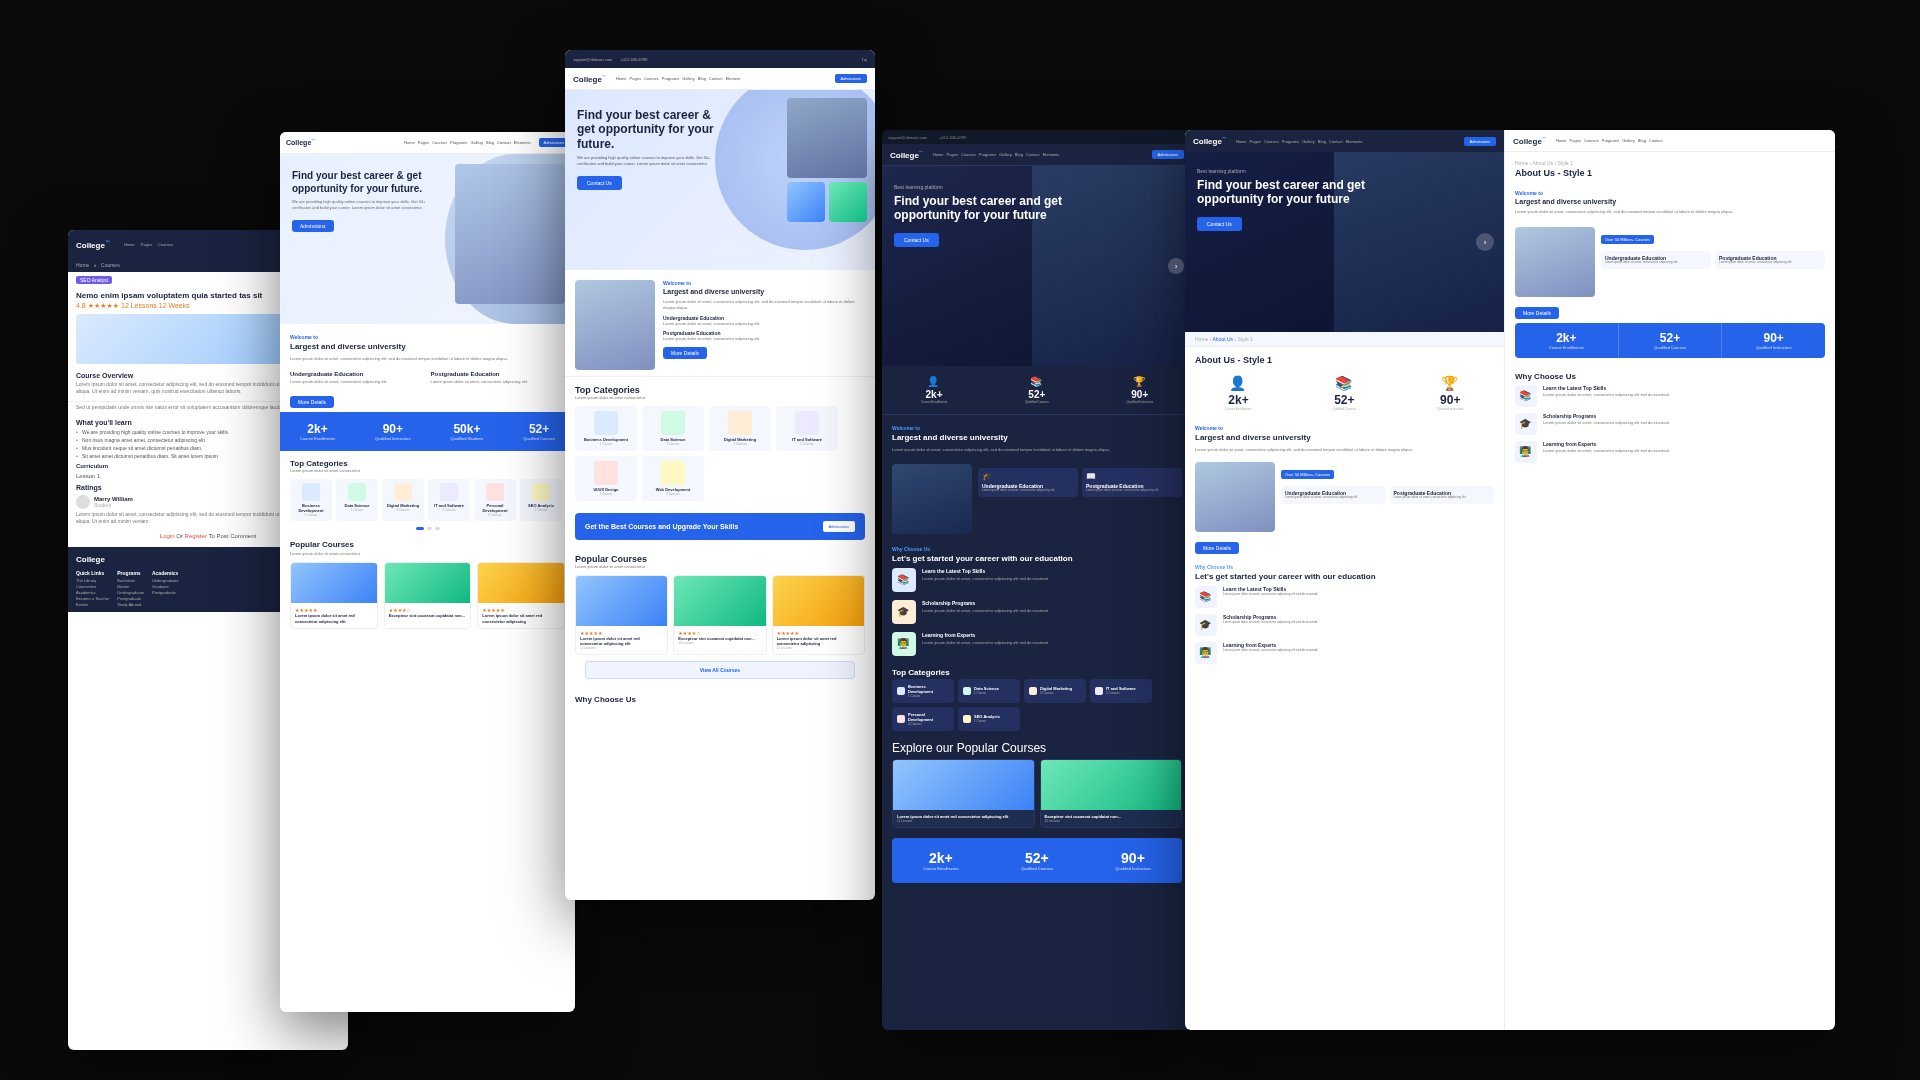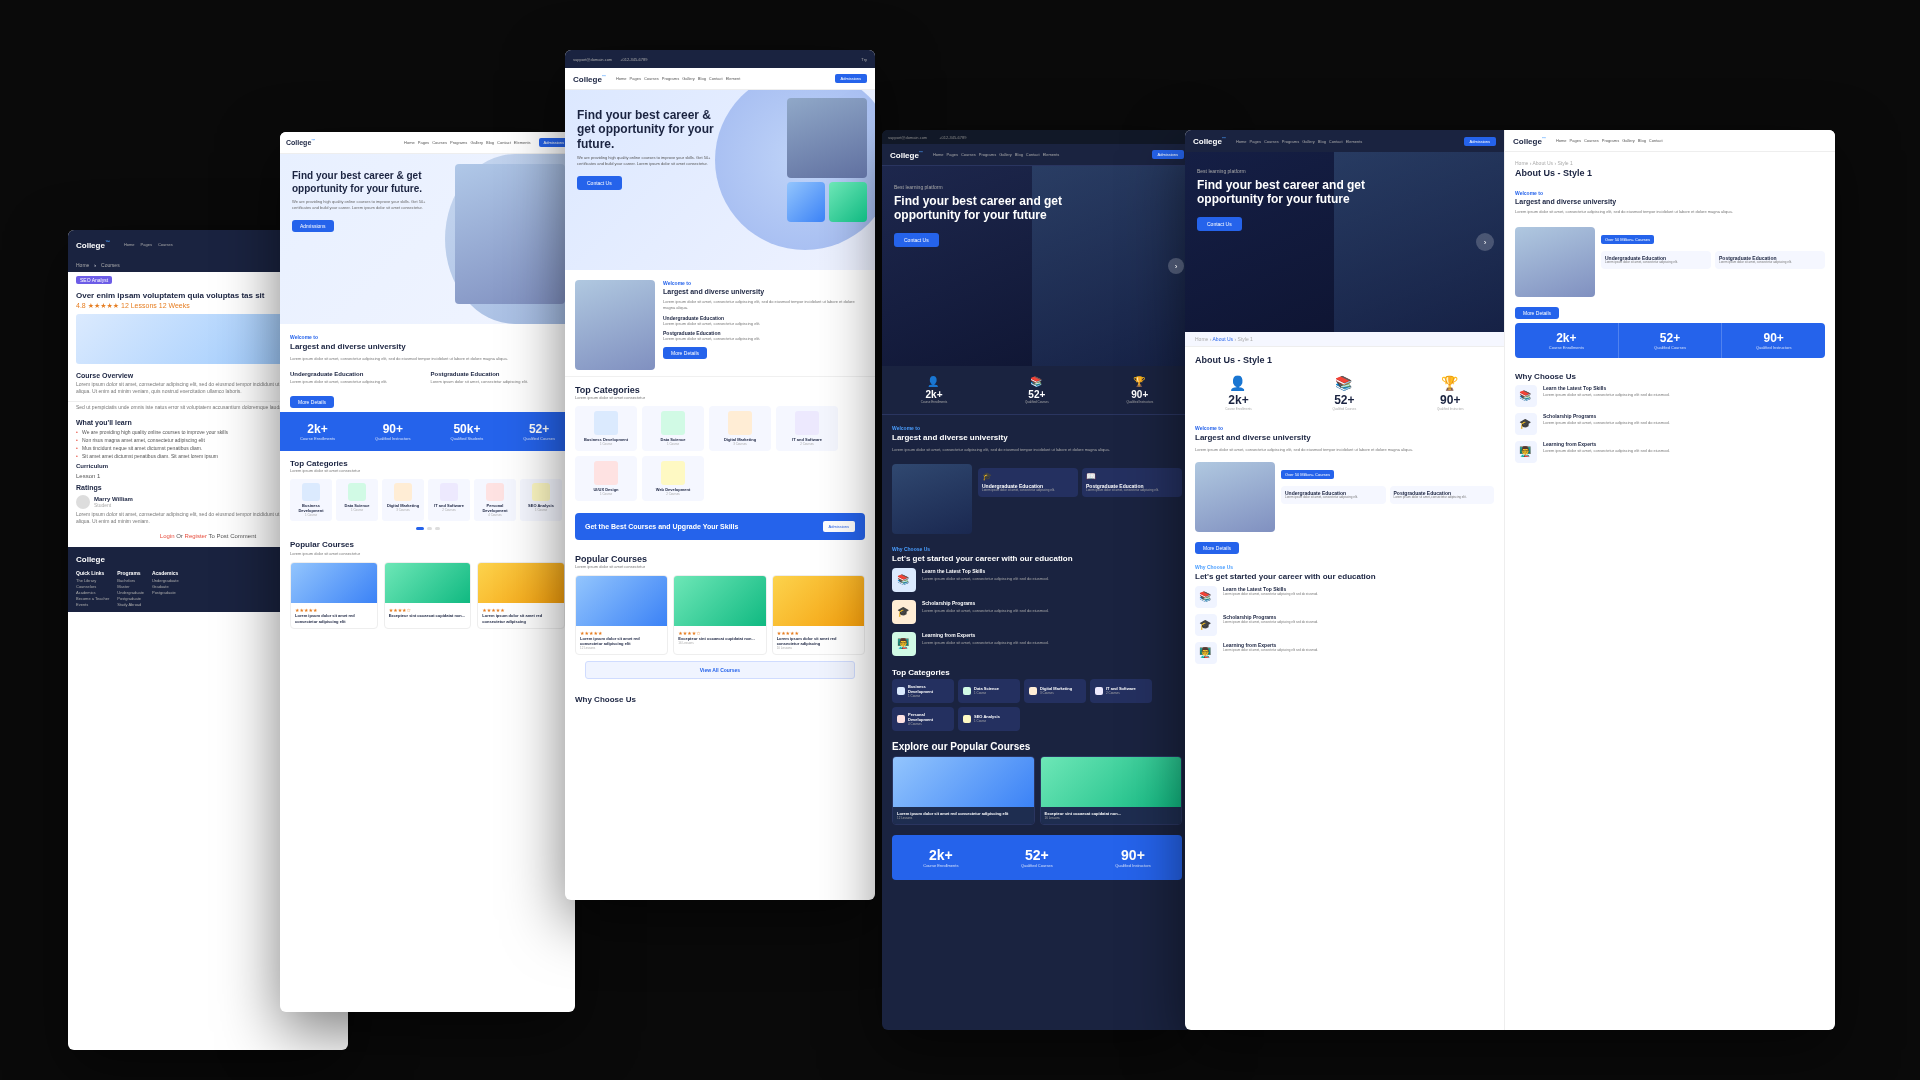--- a/index.html
+++ b/index.html
@@ -352,21 +352,21 @@
     .chd-why-item-text { font-size: 4px; color: #aaa; line-height: 1.3; }
     .chd-cats { padding: 8px 10px 4px; }
     .chd-cats-title { font-size: 8px; font-weight: 800; color: #fff; margin-bottom: 2px; }
     .chd-cats-grid { display: flex; flex-wrap: wrap; gap: 4px; }
     .chd-cat { width: 62px; background: #243060; border-radius: 4px; padding: 5px; display: flex; align-items: center; gap: 3px; }
     .chd-cat-dot { width: 8px; height: 8px; border-radius: 2px; flex-shrink: 0; }
     .chd-cat-info { }
     .chd-cat-name { font-size: 4px; font-weight: 700; color: #fff; }
     .chd-cat-count { font-size: 3px; color: #aaa; }
     .chd-explore { padding: 6px 10px 2px; }
-    .chd-explore-title { font-size: 10px; font-weight: 700; color: #fff; margin-bottom: 4px; }
+    .chd-explore-title { font-size: 12px; font-weight: 400; color: #fff; margin-bottom: 4px; }
     .chd-courses-row { display: flex; gap: 5px; }
     .chd-course-card { flex: 1; border: 1px solid #2a3560; border-radius: 4px; overflow: hidden; }
     .chd-course-img { height: 50px; }
     .chd-course-body { padding: 4px; background: #1e2d50; }
     .chd-course-title { font-size: 4px; font-weight: 700; color: #fff; line-height: 1.3; }
     .chd-course-meta { font-size: 3px; color: #aaa; }
     .chd-stats-big {
       background: #2563eb; display: flex; align-items: center; justify-content: space-around;
       margin: 8px 10px; border-radius: 4px; padding: 12px 0;
     }
@@ -543,21 +543,21 @@
       <span style="font-size:4px;color:#aaa;margin-left:8px">Home</span>
       <span style="font-size:4px;color:#aaa">Pages</span>
       <span style="font-size:4px;color:#aaa">Courses</span>
     </div>
     <div class="cc-nav-strip">
       <span>Home</span>
       <span style="color:#fff">›</span>
       <span>Courses</span>
     </div>
     <span class="cc-badge">SEO Analyst</span>
-    <div class="cc-title">Over enim ipsam voluptatem quia voluptas tas sit</div>
+    <div class="cc-title">Nemo enim ipsam voluptatem quia started tas sit</div>
     <div class="cc-stars">4.8 ★★★★★ 12 Lessons  12 Weeks</div>
     <div style="height:50px;background:linear-gradient(135deg,#dbeafe,#93c5fd);margin:0 8px 4px;border-radius:3px"></div>
     <div class="cc-section-title">Course Overview</div>
     <div class="cc-lorem">Lorem ipsum dolor sit amet, consectetur adipiscing elit, sed do eiusmod tempor incididunt ut labore et dolore magna aliqua. Ut enim ad minim veniam, quis nostrud exercitation ullamco laboris.</div>
     <div style="height:1px;background:#eee;margin:2px 0"></div>
     <div class="cc-lorem">Sed ut perspiciatis unde omnis iste natus error sit voluptatem accusantium doloremque laudantium totam rem aperiam.</div>
     <div class="cc-section-title">What you'll learn</div>
     <div class="cc-bullet">We are providing high quality online courses to improve your skills</div>
     <div class="cc-bullet">Non risus magna amet amet, consectetur adipiscing elit</div>
     <div class="cc-bullet">Mus tincidunt neque sit amet dictumst penatibus diam.</div>

